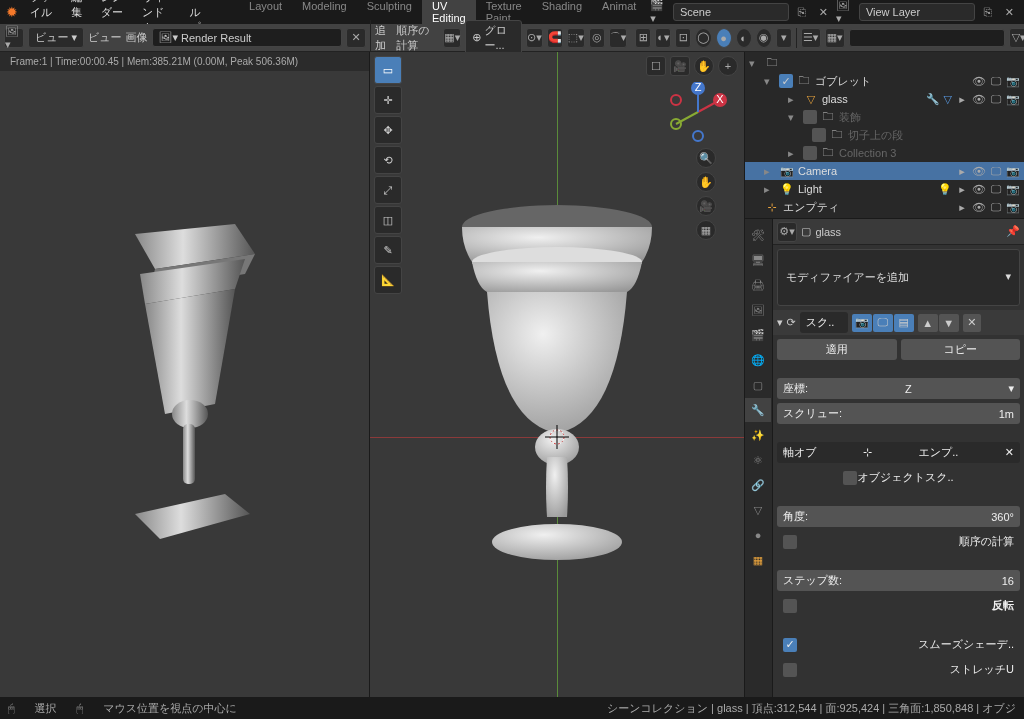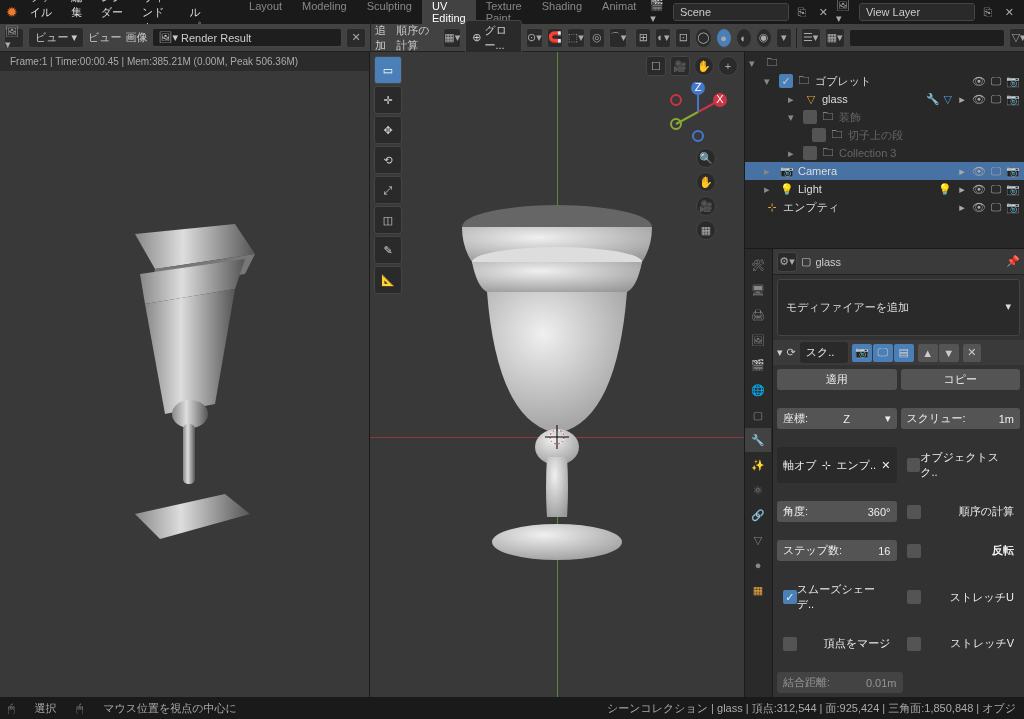--- a/index.html
+++ b/index.html
@@ -63,21 +63,21 @@
 
 .properties { flex: 1; display: flex; background: #323232; }
 .prop-tabs { width: 28px; background: #2a2a2a; display: flex; flex-direction: column; padding-top: 4px; gap: 1px; border-right: 1px solid #1a1a1a; }
 .prop-tab { width: 26px; height: 24px; display: flex; align-items: center; justify-content: center; color: #888; }
 .prop-tab.active { background: #424242; color: #5a9de8; }
 .prop-body { flex: 1; display: flex; flex-direction: column; overflow: auto; }
 .prop-header { height: 26px; display: flex; align-items: center; padding: 2px 4px; gap: 4px; background: #3a3a3a; border-bottom: 1px solid #222; }
 .prop-dropdown { background: #2a2a2a; border: 1px solid #444; border-radius: 3px; padding: 20px 8px; margin: 4px; color: #ddd; display: flex; justify-content: space-between; }
 .mod-panel-hdr { display: flex; align-items: center; padding: 2px 4px; gap: 4px; background: #3a3a3a; }
 .mod-grid { padding: 4px; display: flex; flex-direction: column; gap: 18px; }
-.mod-row { display: flex; gap: 4px; }
+.mod-row { display: flex; gap: 4px; flex-direction: column; }
 .mod-field { flex: 1; background: #545454; border-radius: 3px; padding: 3px 6px; display: flex; justify-content: space-between; align-items: center; color: #eee; }
 .mod-field.half { flex: 1; }
 .mod-btn-row { display: flex; gap: 4px; }
 .mod-btn-row .mod-field { justify-content: center; background: #545454; }
 .check { width: 14px; height: 14px; background: #545454; border-radius: 2px; display: inline-flex; align-items: center; justify-content: center; }
 .check.on { background: #4a7fb8; }
 .blue-pill { background: #4a7fb8 !important; }
 .little-icon-group { display: flex; gap: 1px; }
 .little-icon-group .li { width: 20px; height: 18px; background: #545454; display: flex; align-items: center; justify-content: center; border-radius: 2px; }
 

